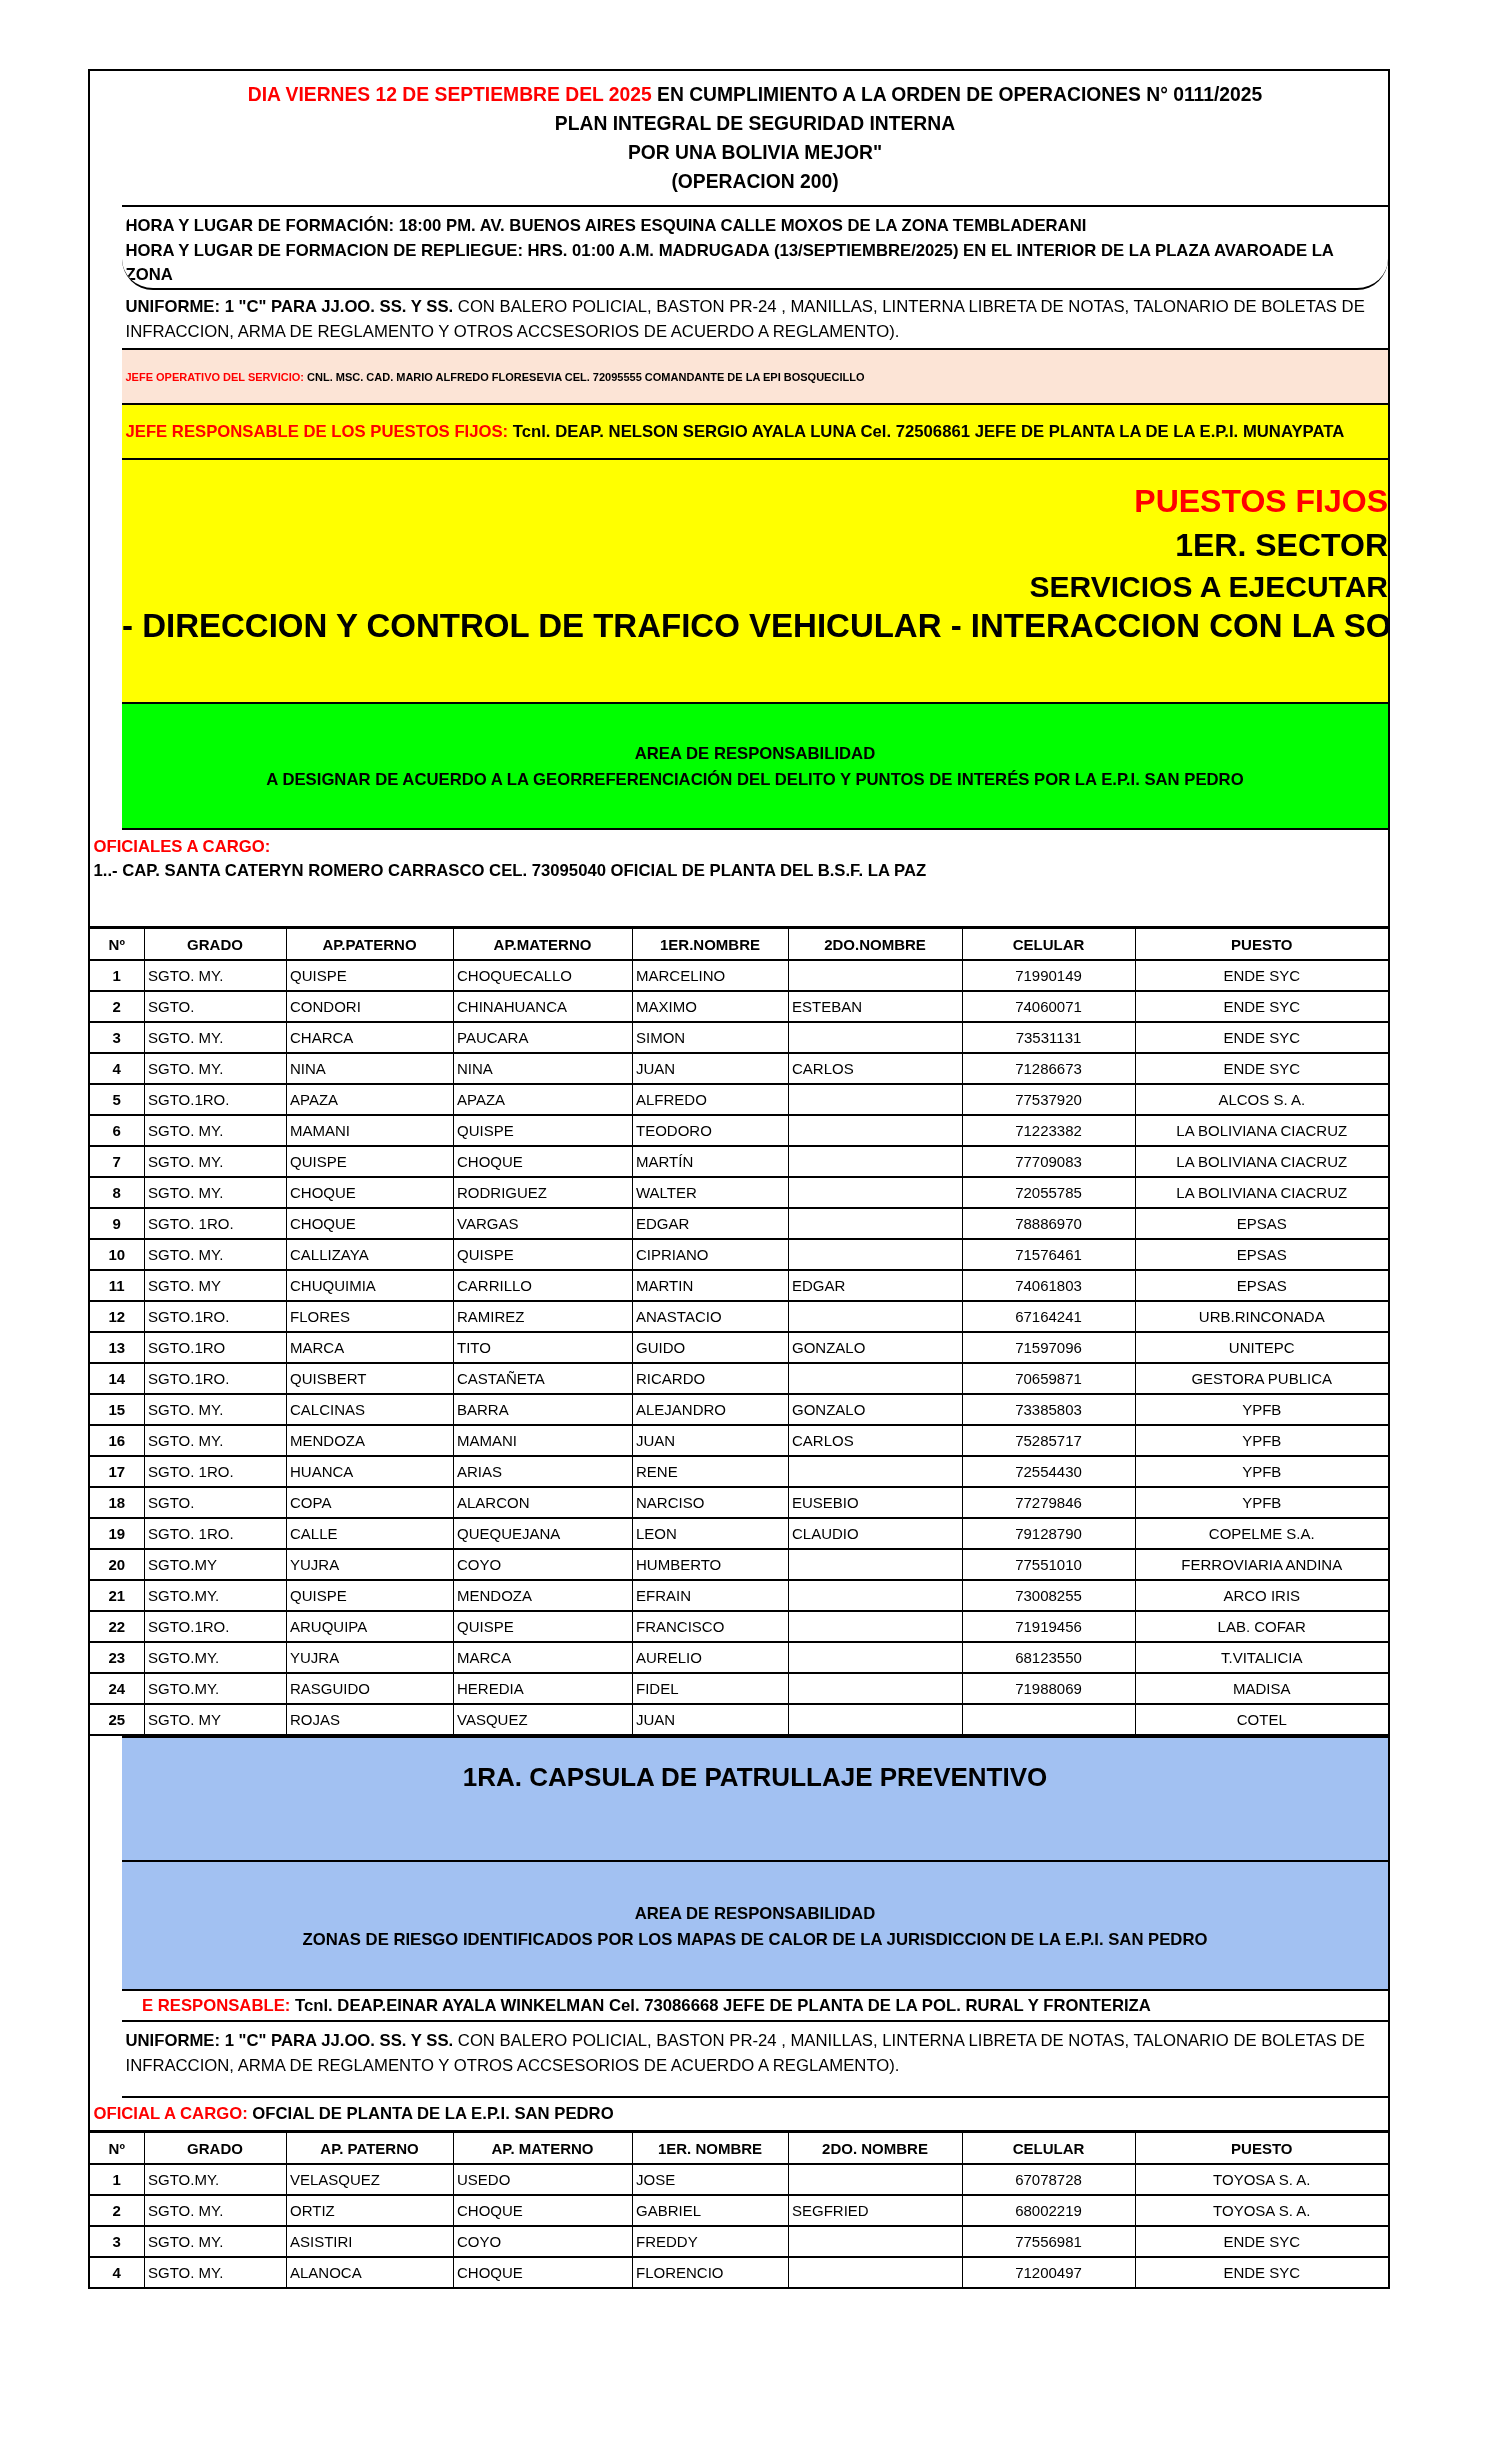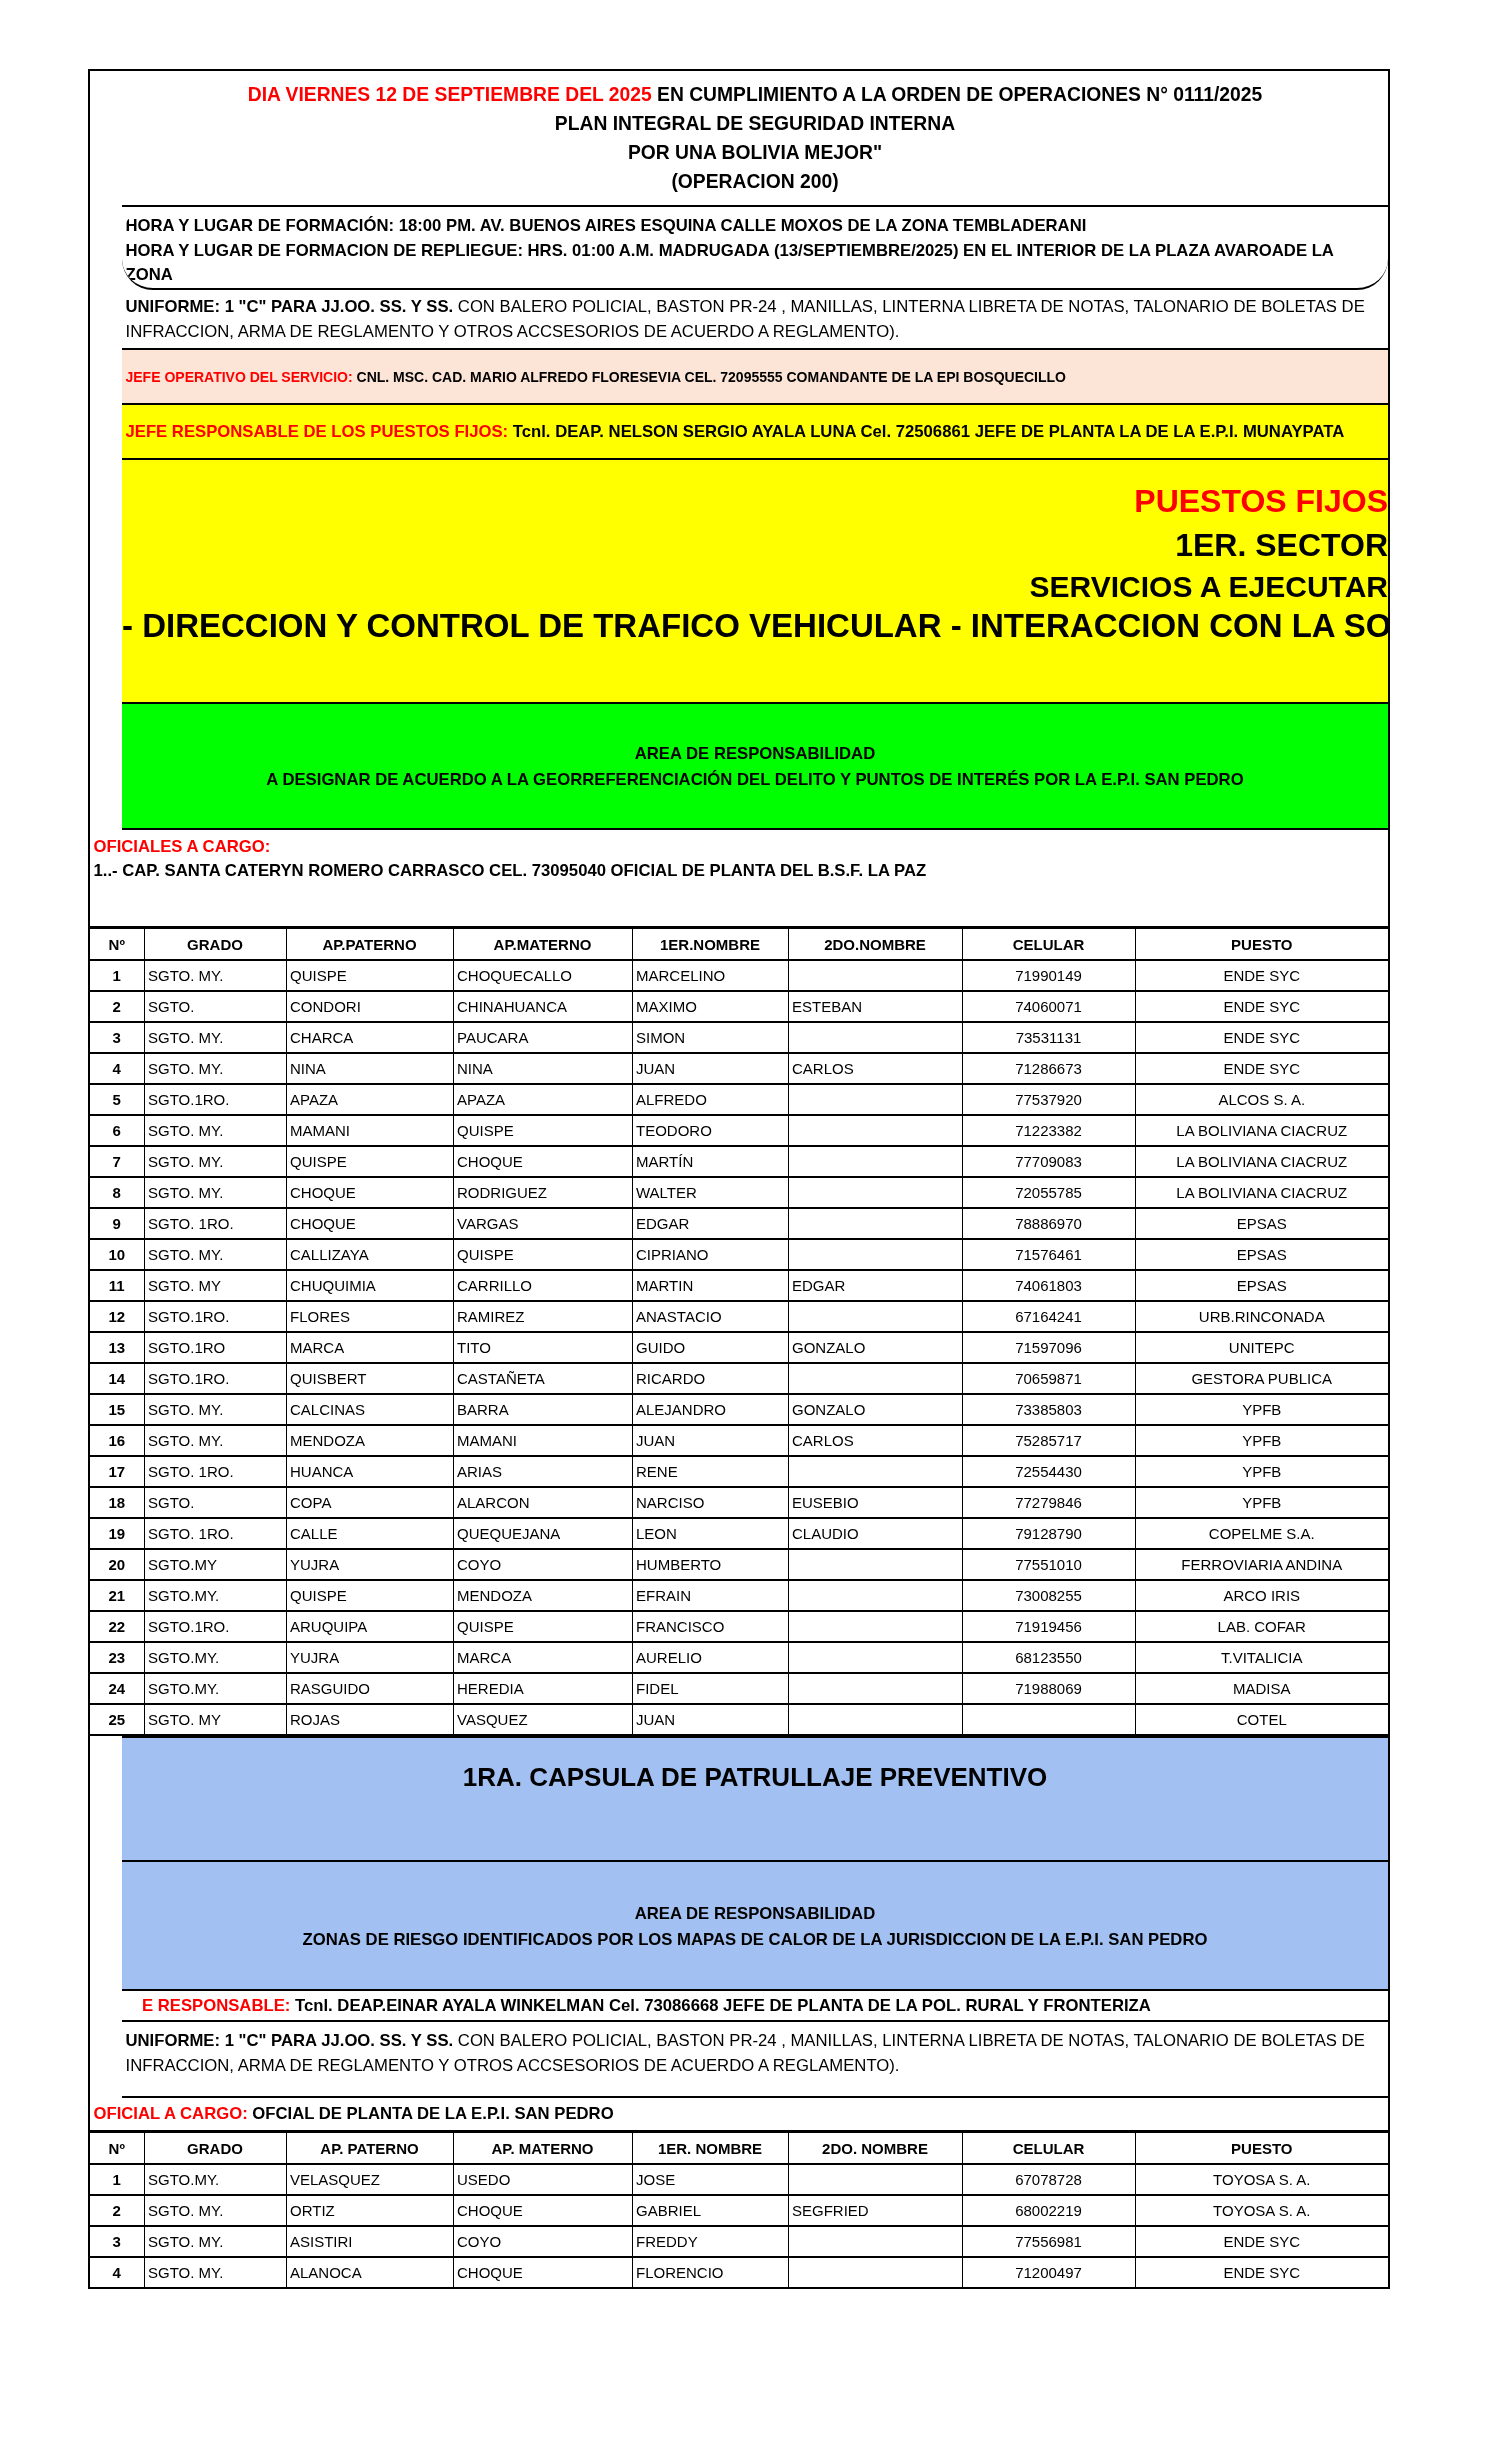--- a/index.html
+++ b/index.html
@@ -6,21 +6,21 @@
   body { width:1495px; height:2462px; position:relative; font-family:"Liberation Sans", sans-serif; color:#000; }
   .frame { position:absolute; left:88px; top:69px; width:1302px; box-sizing:border-box; border:2.6px solid #000; border-bottom:none; }
   .sec { box-sizing:border-box; border-bottom:2.6px solid #000; position:relative; overflow:hidden;margin-left:32px; }
   .red { color:#ff0000; }
   .b { font-weight:bold; }
 
   .title { height:136px; text-align:center; font-weight:bold; font-size:19.3px; line-height:29px; padding-top:8.8px; }
   .title .line { white-space:nowrap; }
   .hora { height:83px; font-weight:bold; font-size:16.7px; line-height:24.6px; padding:7px 3.5px 0 3.5px;border-radius:31px; }
   .unif { height:60px; font-size:16.7px; line-height:24.6px; padding:5.3px 3.5px 0 3.5px; }
-  .jefe-op { height:55px; background:#fce4d6; font-weight:bold; font-size:14px; padding:0 3.5px; display:flex; align-items:center; }
+  .jefe-op { height:55px; background:#fce4d6; font-weight:bold; font-size:11px; padding:0 3.5px; display:flex; align-items:center; }
   .jefe-resp { height:55px; background:#ffff00; font-weight:bold; font-size:16.7px; padding:0 3.5px; display:flex; align-items:center; }
   .puestos { height:244px; background:#ffff00; text-align:right; font-weight:bold; padding-top:19.3px; }
   .puestos .p1 { font-size:32px; line-height:44px; }
   .puestos .p2 { font-size:32px; line-height:44px; }
   .puestos .p3 { font-size:30px; line-height:39px; }
   .puestos .p4 { font-size:33px; line-height:39px; white-space:nowrap; }
   .area { height:126px; background:#00ff00; text-align:center; font-weight:bold; font-size:16.7px; line-height:26px; padding-top:37px; }
   .oficiales { height:91px; font-weight:bold; font-size:16.7px; line-height:24px; padding:5.3px 3.5px 0 3.5px; border-bottom:2.6px solid #000; }
 
   table.grid { border-collapse:collapse; width:100%; table-layout:fixed; font-size:15px; }

